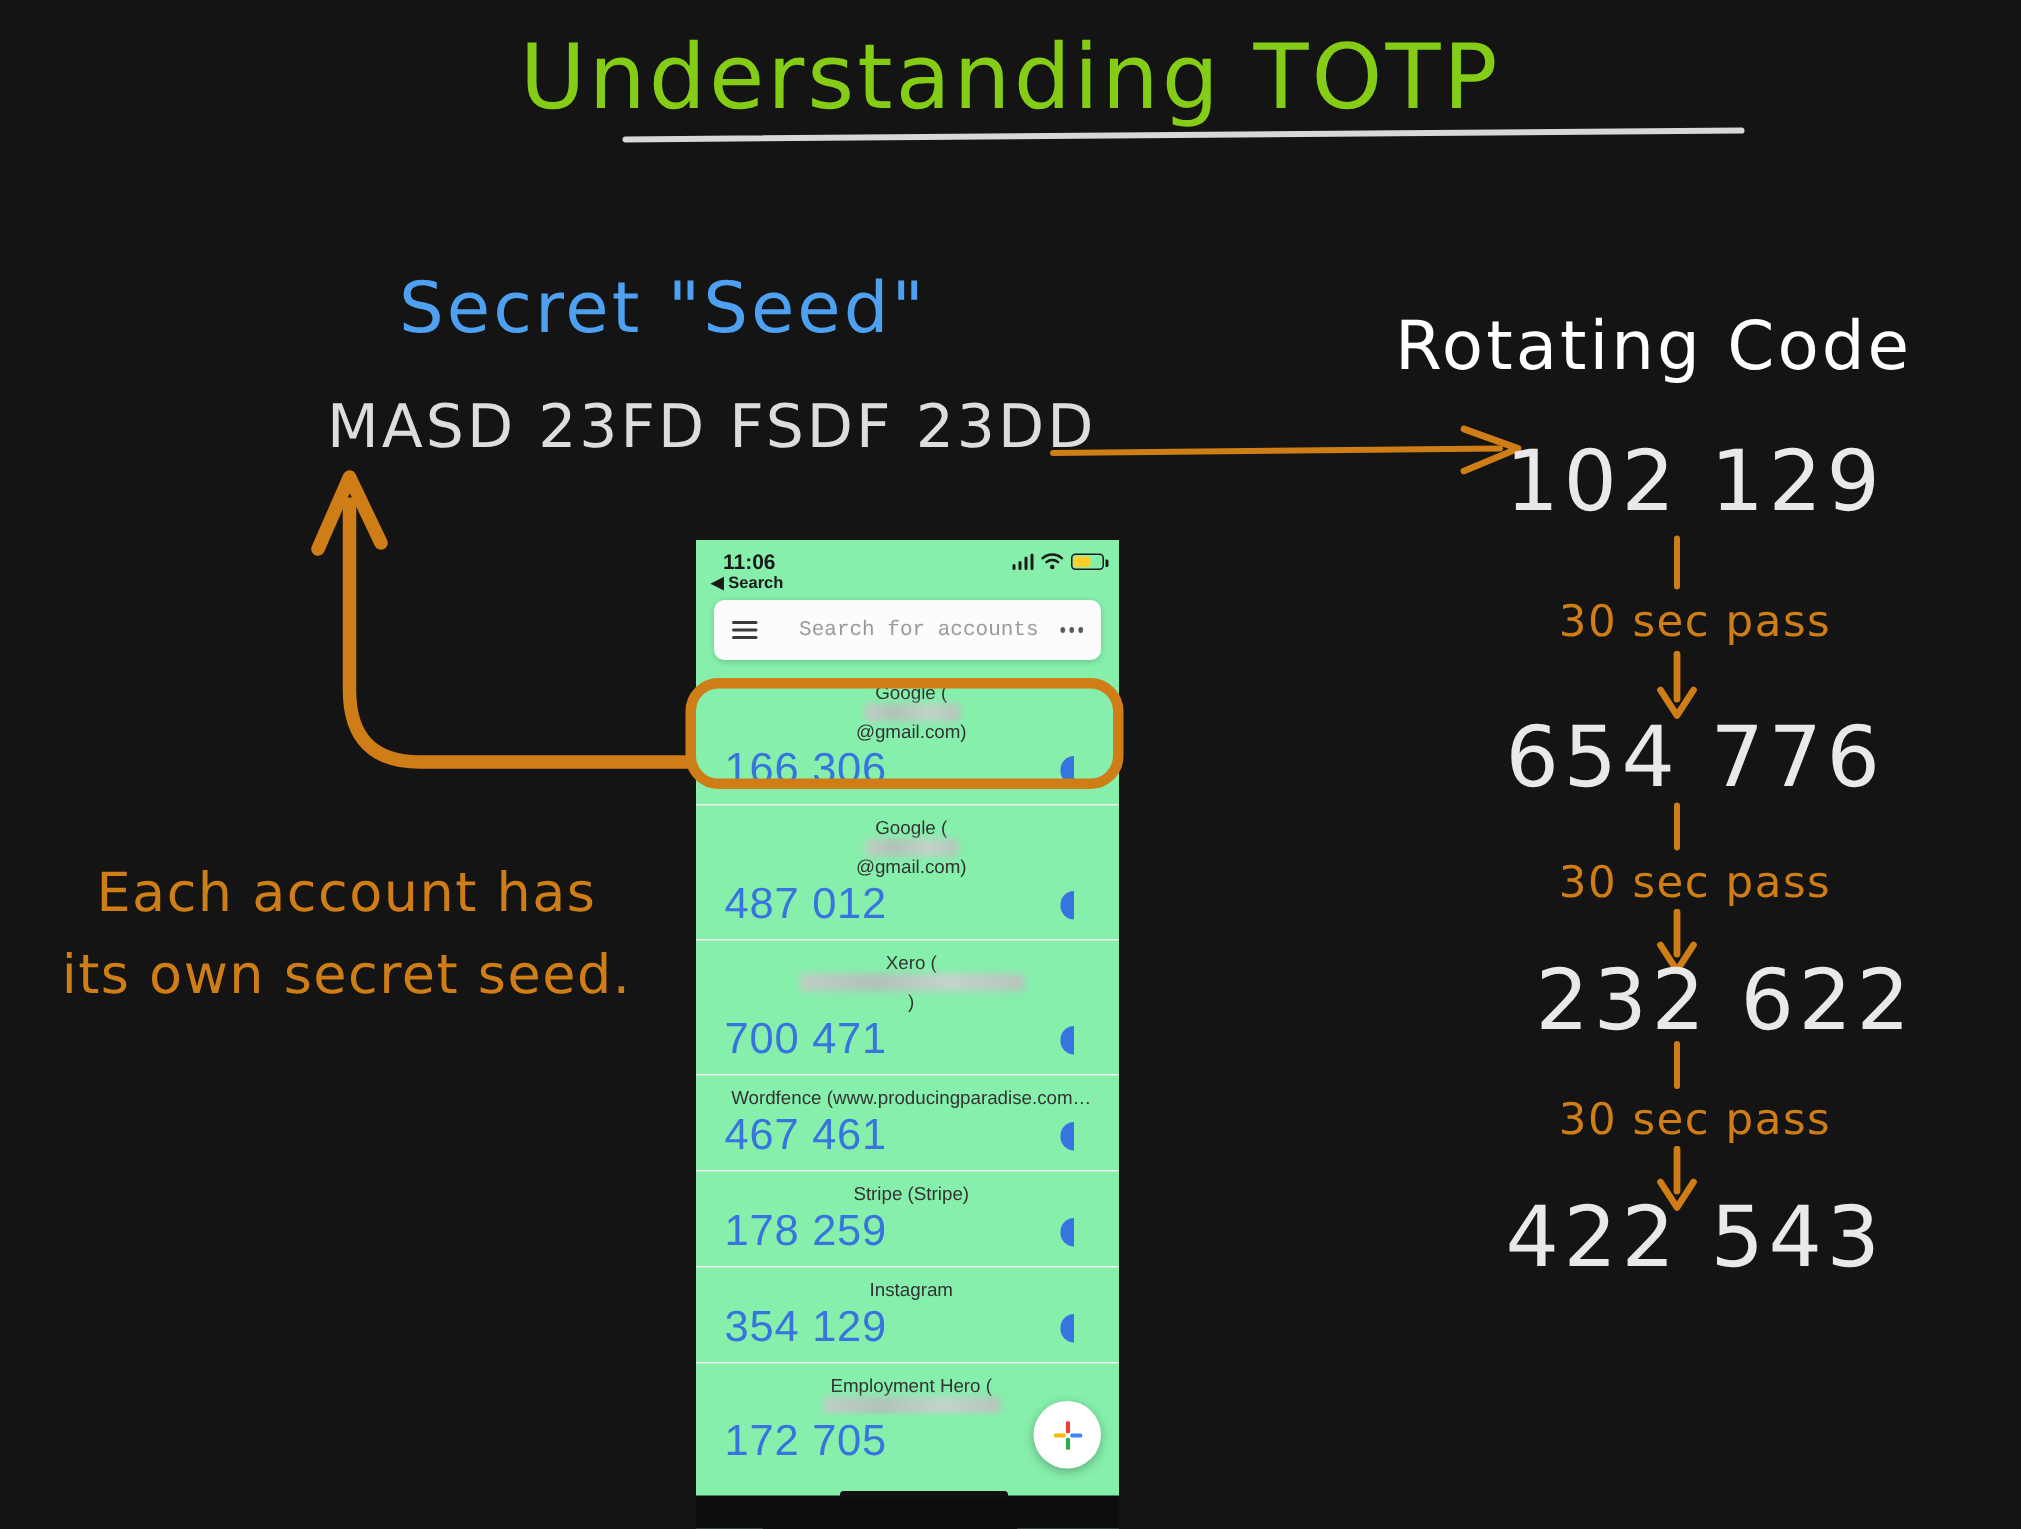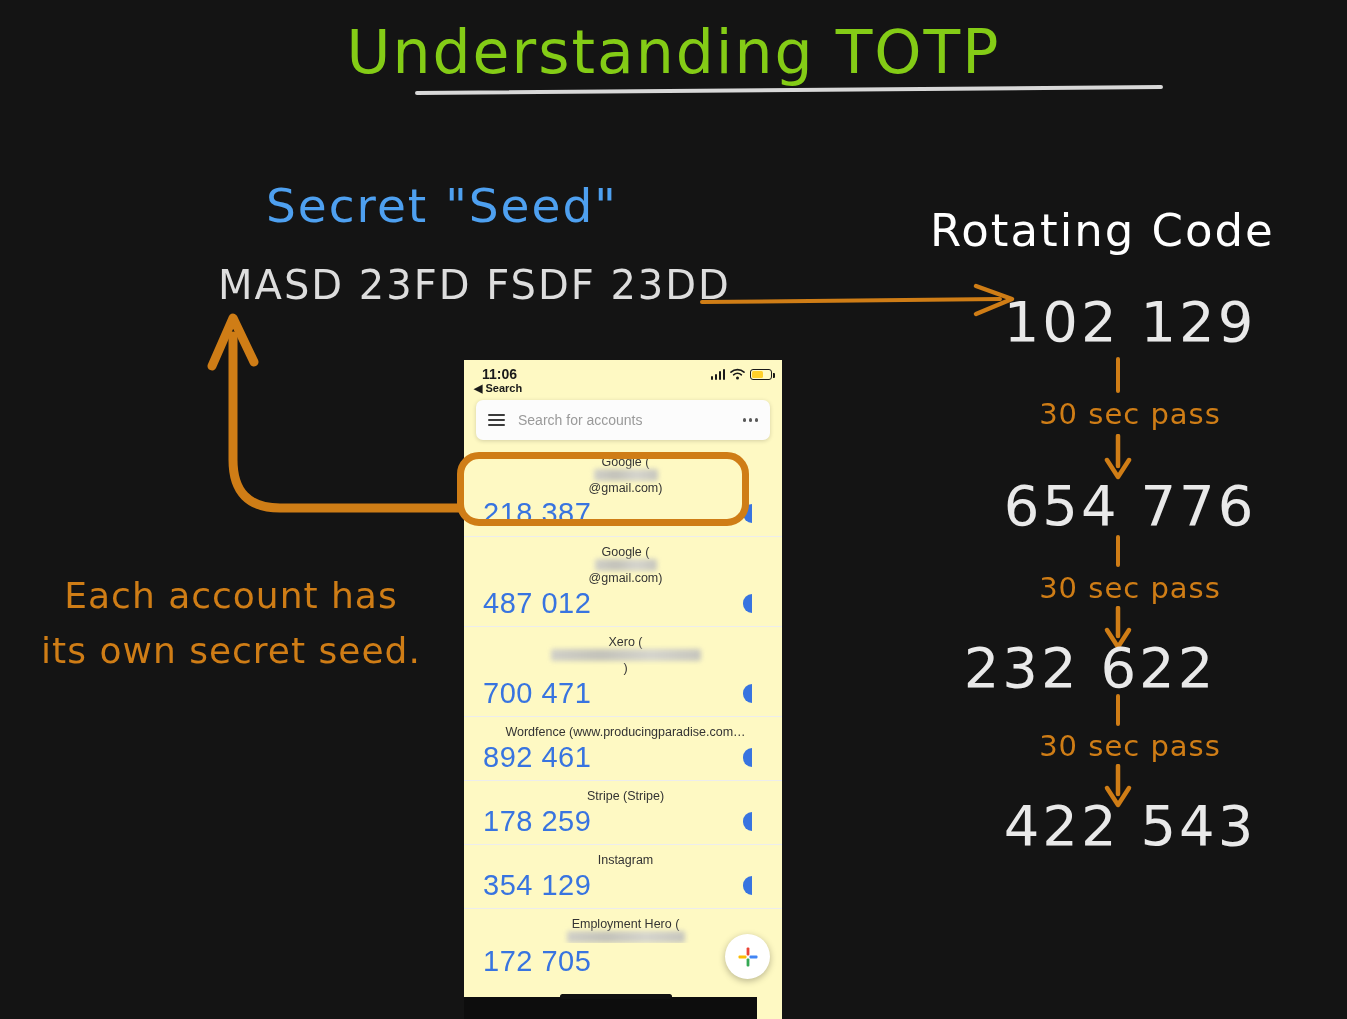--- a/index.html
+++ b/index.html
@@ -123,21 +123,21 @@
     color: #e9e9e9;
     font-size: 56px;
     line-height: 56px;
     letter-spacing: 3px;
     white-space: nowrap;
     text-align: center;
     width: 300px;
   }
   #code-0 { left: 980px; top: 294px; }
   #code-1 { left: 980px; top: 478px; }
-  #code-2 { left: 940px; top: 640px; }
+  #code-2 { left: 1000px; top: 640px; }
   #code-3 { left: 980px; top: 798px; }
 
   .pass-label {
     position: absolute;
     color: #cf7d16;
     font-size: 29px;
     line-height: 36px;
     letter-spacing: 1px;
     white-space: nowrap;
     width: 300px;
@@ -167,23 +167,23 @@
   }
   #darrow-0 { top: 434px; }
   #darrow-1 { top: 606px; }
   #darrow-2 { top: 764px; }
 
   
   #phone {
     position: absolute;
     left: 464px;
     top: 360px;
-    width: 318px;
+    width: 282px;
     height: 659px;
-    background: #fef9c3;
+    background: #86efac;
     overflow: hidden;
   }
   #status-bar {
     position: relative;
     height: 34px;
     padding: 6px 10px 0 14px;
     box-sizing: border-box;
   }
   #status-time {
     position: absolute;
@@ -267,22 +267,23 @@
   #hamburger-icon span {
     display: block;
     height: 2px;
     background: #3b3b3b;
     border-radius: 1px;
   }
   #search-placeholder {
     margin-left: 13px;
     color: #9a9a9a;
     font-size: 14px;
-    font-family: Liberation Sans, sans-serif;
+    font-family: Liberation Mono, monospace;
     flex: 1 1 auto;
+    text-align: center;
   }
   #overflow-icon {
     display: flex;
     gap: 2.5px;
     flex: 0 0 auto;
   }
   #overflow-icon i {
     width: 3.3px; height: 3.3px; border-radius: 50%;
     background: #5a5a5a; display: block;
   }
@@ -488,21 +489,21 @@
     </div>
 
     <div id="account-list">
 
       <div class="account-row" id="row-0">
         <div class="account-label">
           <span>Google (</span>
           <span class="blur-chip" style="width:64px"></span>
           <span>@gmail.com)</span>
         </div>
-        <div class="account-code">218 387</div>
+        <div class="account-code">166 306</div>
         <div class="countdown-icon">
             <div class="half"></div>
           </div>
       </div>
 
       <div class="account-row">
         <div class="account-label">
           <span>Google (</span>
           <span class="blur-chip" style="width:62px"></span>
           <span>@gmail.com)</span>
@@ -522,21 +523,21 @@
         <div class="account-code">700 471</div>
         <div class="countdown-icon">
             <div class="half"></div>
           </div>
       </div>
 
       <div class="account-row">
         <div class="account-label">
           <span>Wordfence (www.producingparadise.com…</span>
         </div>
-        <div class="account-code">892 461</div>
+        <div class="account-code">467 461</div>
         <div class="countdown-icon">
             <div class="half"></div>
           </div>
       </div>
 
       <div class="account-row">
         <div class="account-label">
           <span>Stripe (Stripe)</span>
         </div>
         <div class="account-code">178 259</div>

